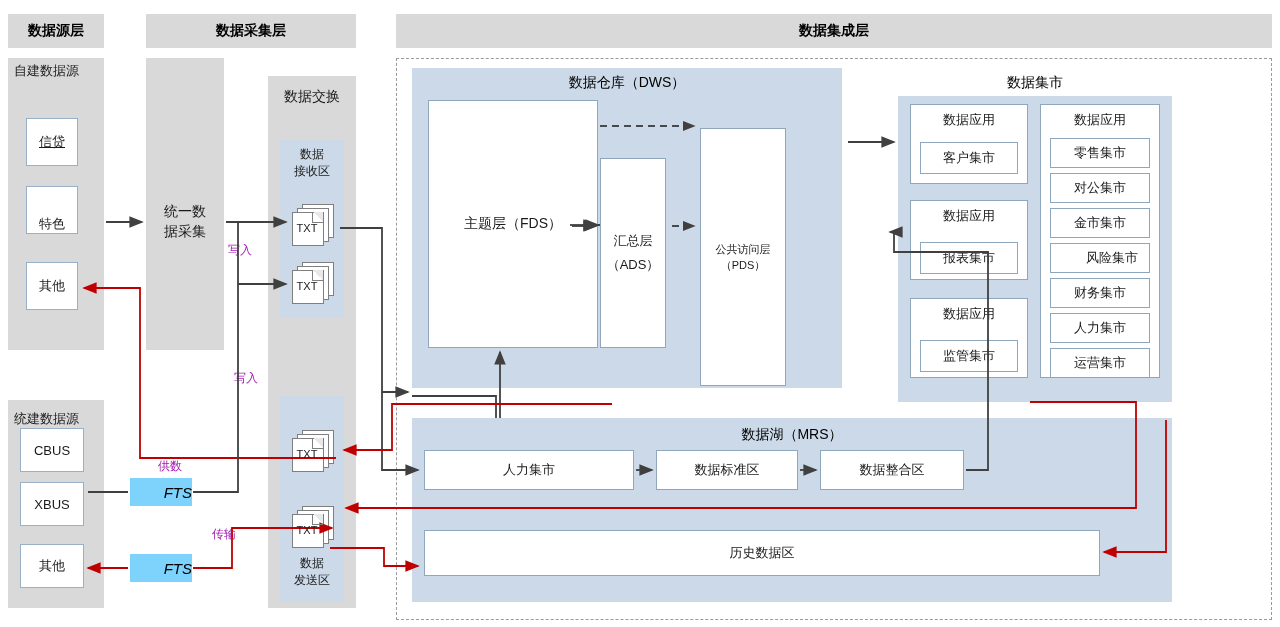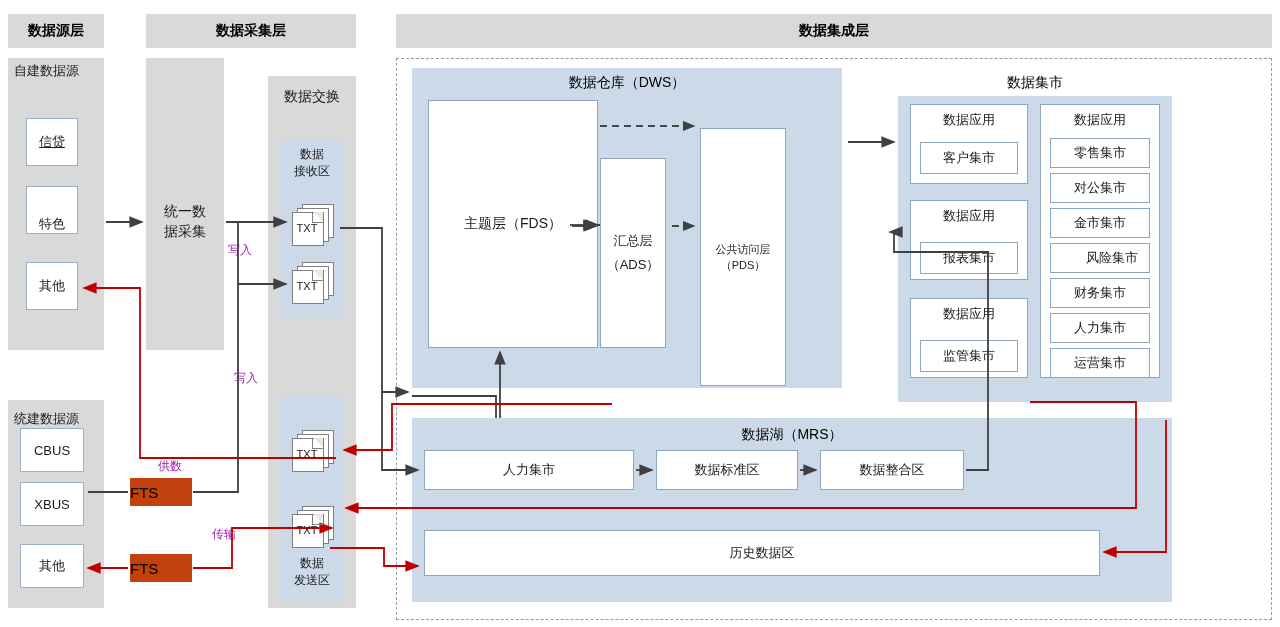--- a/index.html
+++ b/index.html
@@ -24,22 +24,22 @@
     background:#ffffff;border:1px solid #9ab0c6;
     display:flex;align-items:center;justify-content:center;
     text-align:center;
   }
   .box-plain{
     background:#ffffff;border:1px solid #8fa7bd;
     display:flex;align-items:center;justify-content:center;text-align:center;
   }
   .label-center{display:flex;align-items:center;justify-content:center;text-align:center;}
   .gray-box{
-    background:#c2410c;display:flex;align-items:center;justify-content:flex-start;
-    font-size:15px;color:#000;
+    background:#7dd3fc;display:flex;align-items:center;justify-content:flex-end;
+    font-size:15px;color:#000;font-style:italic;
   }
   .sec-title{font-size:14px;color:#000;}
   .dashed-area{border:1px dashed #9a9a9a;}
   .txtdoc{position:relative;width:40px;height:42px;}
   .txtdoc .sheet{
     position:absolute;background:#fff;border:1px solid #7f7f7f;
     width:30px;height:32px;
   }
   .txtdoc .s1{left:10px;top:0;}
   .txtdoc .s2{left:5px;top:4px;}

